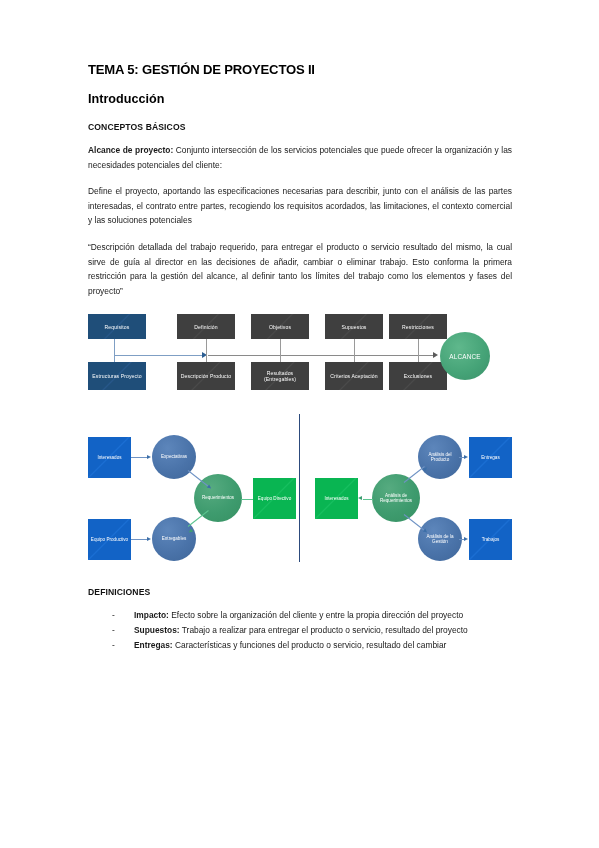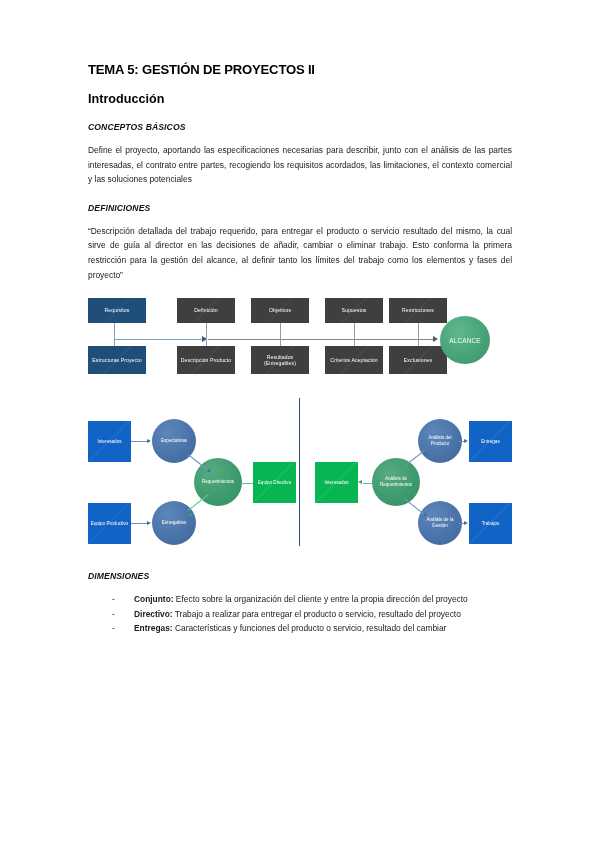--- a/index.html
+++ b/index.html
@@ -47,21 +47,20 @@
     color: #000;
     transform: scaleX(0.97);
     transform-origin: left center;
   }
   .sec-head {
     font-size: 8.6px;
     font-weight: bold;
     margin: 16px 0 11px 0;
     letter-spacing: 0.1px;
     color: #111;
-    font-style: italic;
   }
   p.body {
     font-size: 8.4px;
     line-height: 14.6px;
     margin: 0 0 12px 0;
     text-align: justify;
     color: #1a1a1a;
   }
   p.body b { font-weight: bold; }
 
@@ -225,24 +224,24 @@
 <body>
 
 <div class="page">
   <div class="content">
 
     <h1 class="doc-title">TEMA 5: GESTIÓN DE PROYECTOS II</h1>
     <h2 class="doc-subtitle">Introducción</h2>
 
     <div class="sec-head">CONCEPTOS BÁSICOS</div>
 
+    <p class="body"><b>Alcance de proyecto:</b><span> Conjunto intersección de los servicios potenciales que puede ofrecer la organización y las necesidades potenciales del cliente:</span></p>
 
     <p class="body">Define el proyecto, aportando las especificaciones necesarias para describir, junto con el análisis de las partes interesadas, el contrato entre partes, recogiendo los requisitos acordados, las limitaciones, el contexto comercial y las soluciones potenciales</p>
 
-    <div class="sec-head">DEFINICIONES</div>
 
     <p class="body">“Descripción detallada del trabajo requerido, para entregar el producto o servicio resultado del mismo, la cual sirve de guía al director en las decisiones de añadir, cambiar o eliminar trabajo. Esto conforma la primera restricción para la gestión del alcance, al definir tanto los límites del trabajo como los elementos y fases del proyecto”</p>
 
     <div class="diagram1">
 
       <div class="spine blueline" style="left:26px; top:45px; width:90px;"></div>
       <div class="arrowhead blue" style="left:114px; top:42px;"></div>
 
       <div class="spine" style="left:120px; top:45px; width:227px;"></div>
       <div class="arrowhead" style="left:345px; top:42px;"></div>
@@ -324,30 +323,30 @@
       <div class="d2-line" style="left:316px; top:108px; width:26px; transform:rotate(38deg);"></div>
       <div class="d2-ah" style="left:336px; top:122px; transform:rotate(38deg);"></div>
 
       <div class="d2-line" style="left:371px; top:51px; width:7px;"></div>
       <div class="d2-ah" style="left:376px; top:48.5px;"></div>
 
       <div class="d2-line" style="left:371px; top:133px; width:7px;"></div>
       <div class="d2-ah" style="left:376px; top:130.5px;"></div>
     </div>
 
-    <div class="sec-head">DIMENSIONES</div>
+    <div class="sec-head">DEFINICIONES</div>
 
     <ul class="dims">
       <li>
         <span class="dash">-</span>
-        <b>Conjunto:</b><span> Efecto sobre la organización del cliente y entre la propia dirección del proyecto</span>
+        <b>Impacto:</b><span> Efecto sobre la organización del cliente y entre la propia dirección del proyecto</span>
       </li>
       <li>
         <span class="dash">-</span>
-        <b> Directivo:</b><span> Trabajo a realizar para entregar el producto o servicio, resultado del proyecto</span>
+        <b> Supuestos:</b><span> Trabajo a realizar para entregar el producto o servicio, resultado del proyecto</span>
       </li>
       <li>
         <span class="dash">-</span>
         <b>Entregas:</b><span> Características y funciones del producto o servicio, resultado del cambiar</span>
       </li>
     </ul>
 
   </div>
 </div>
 

